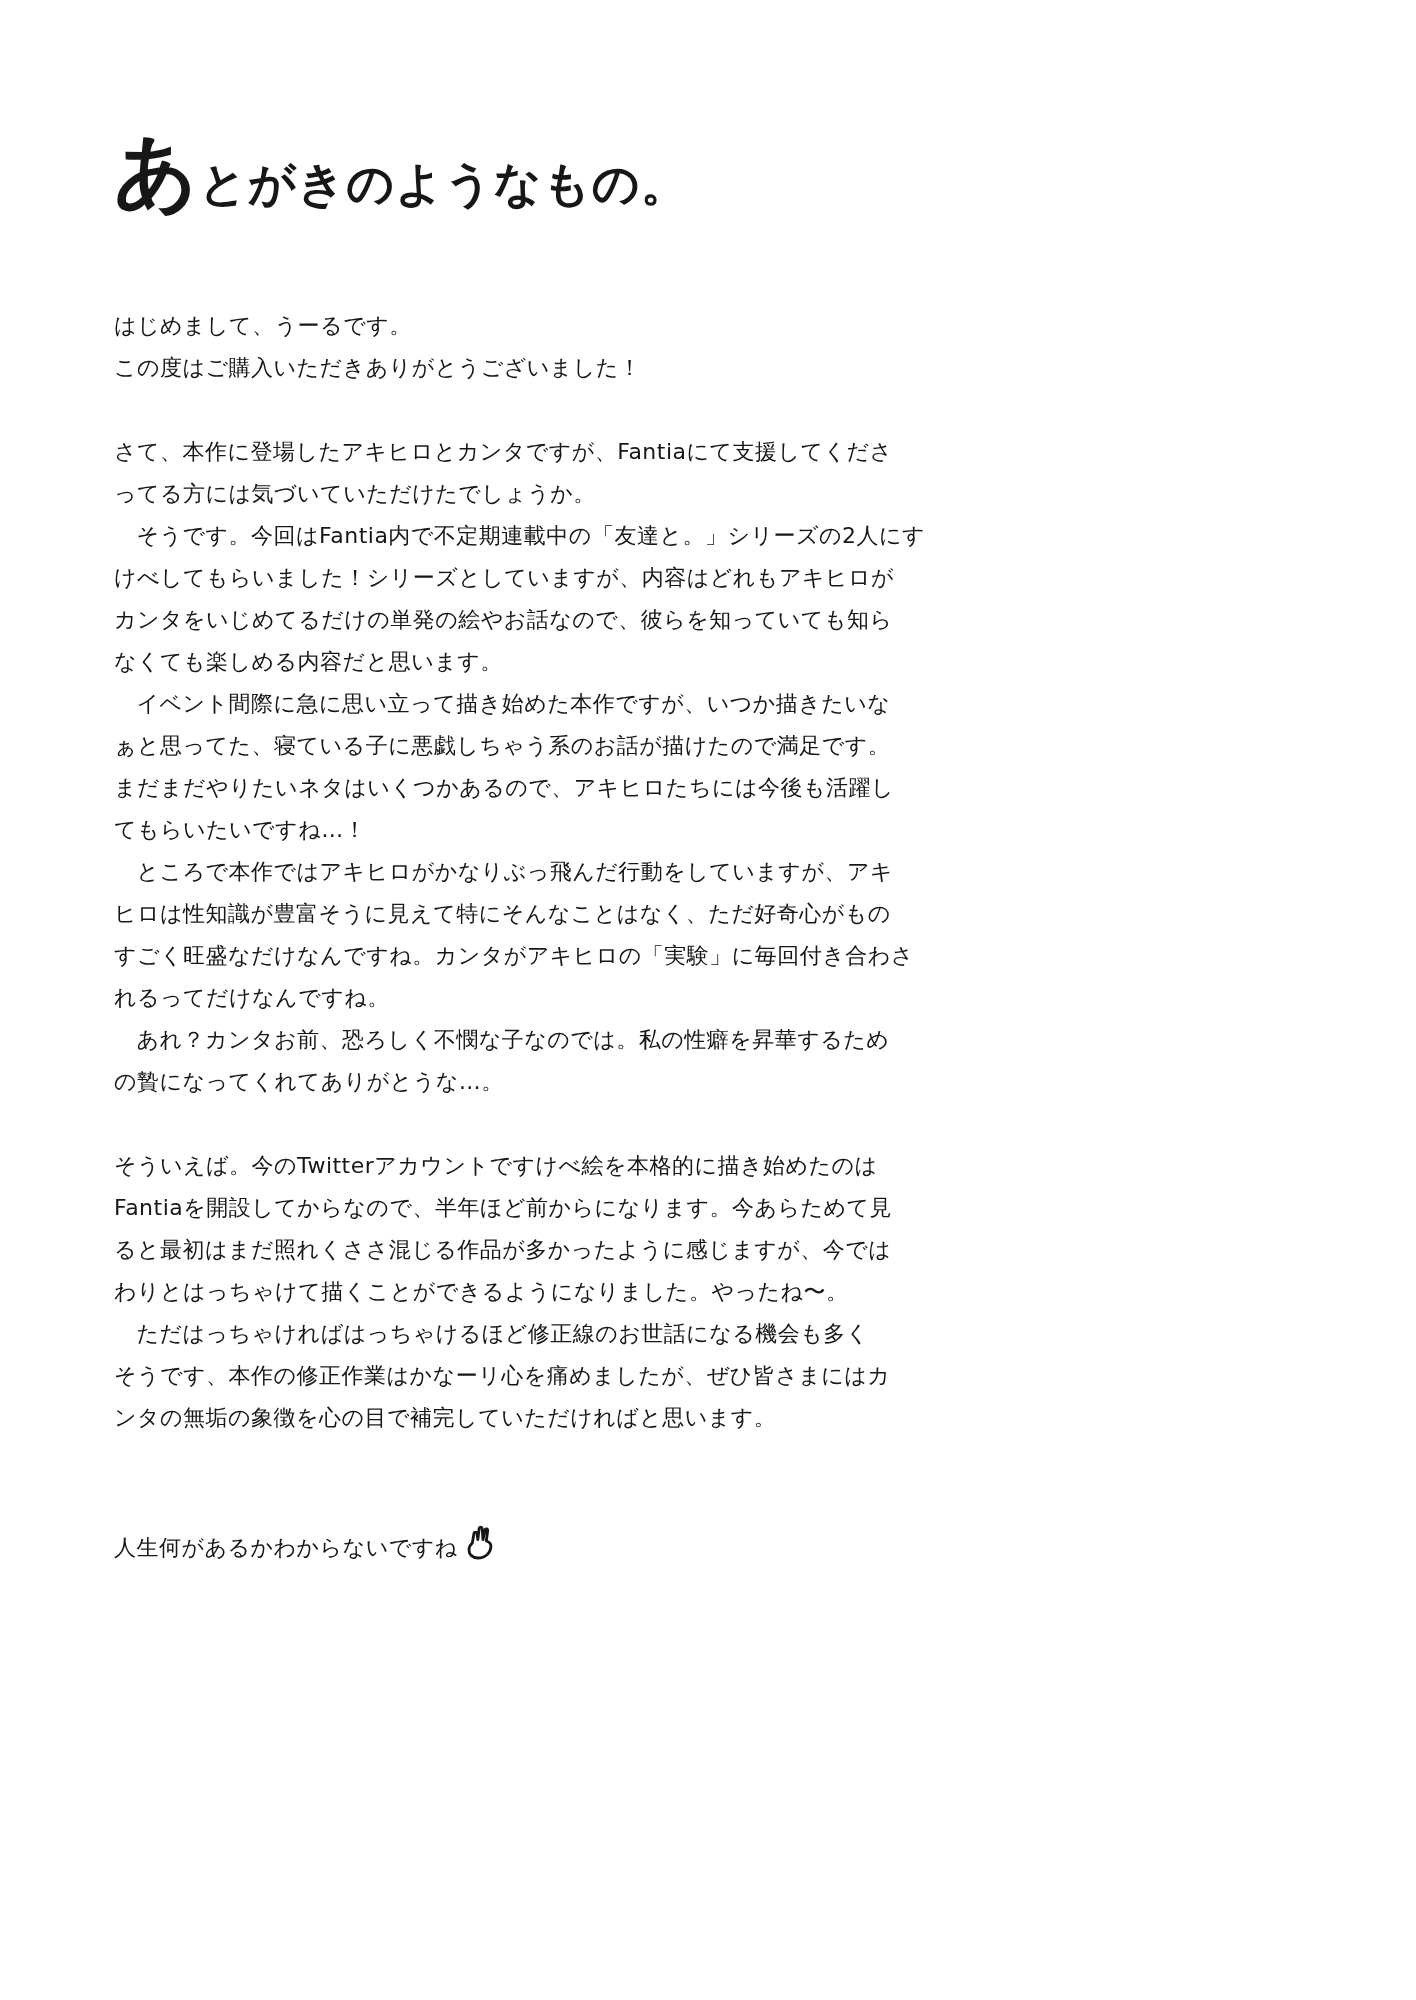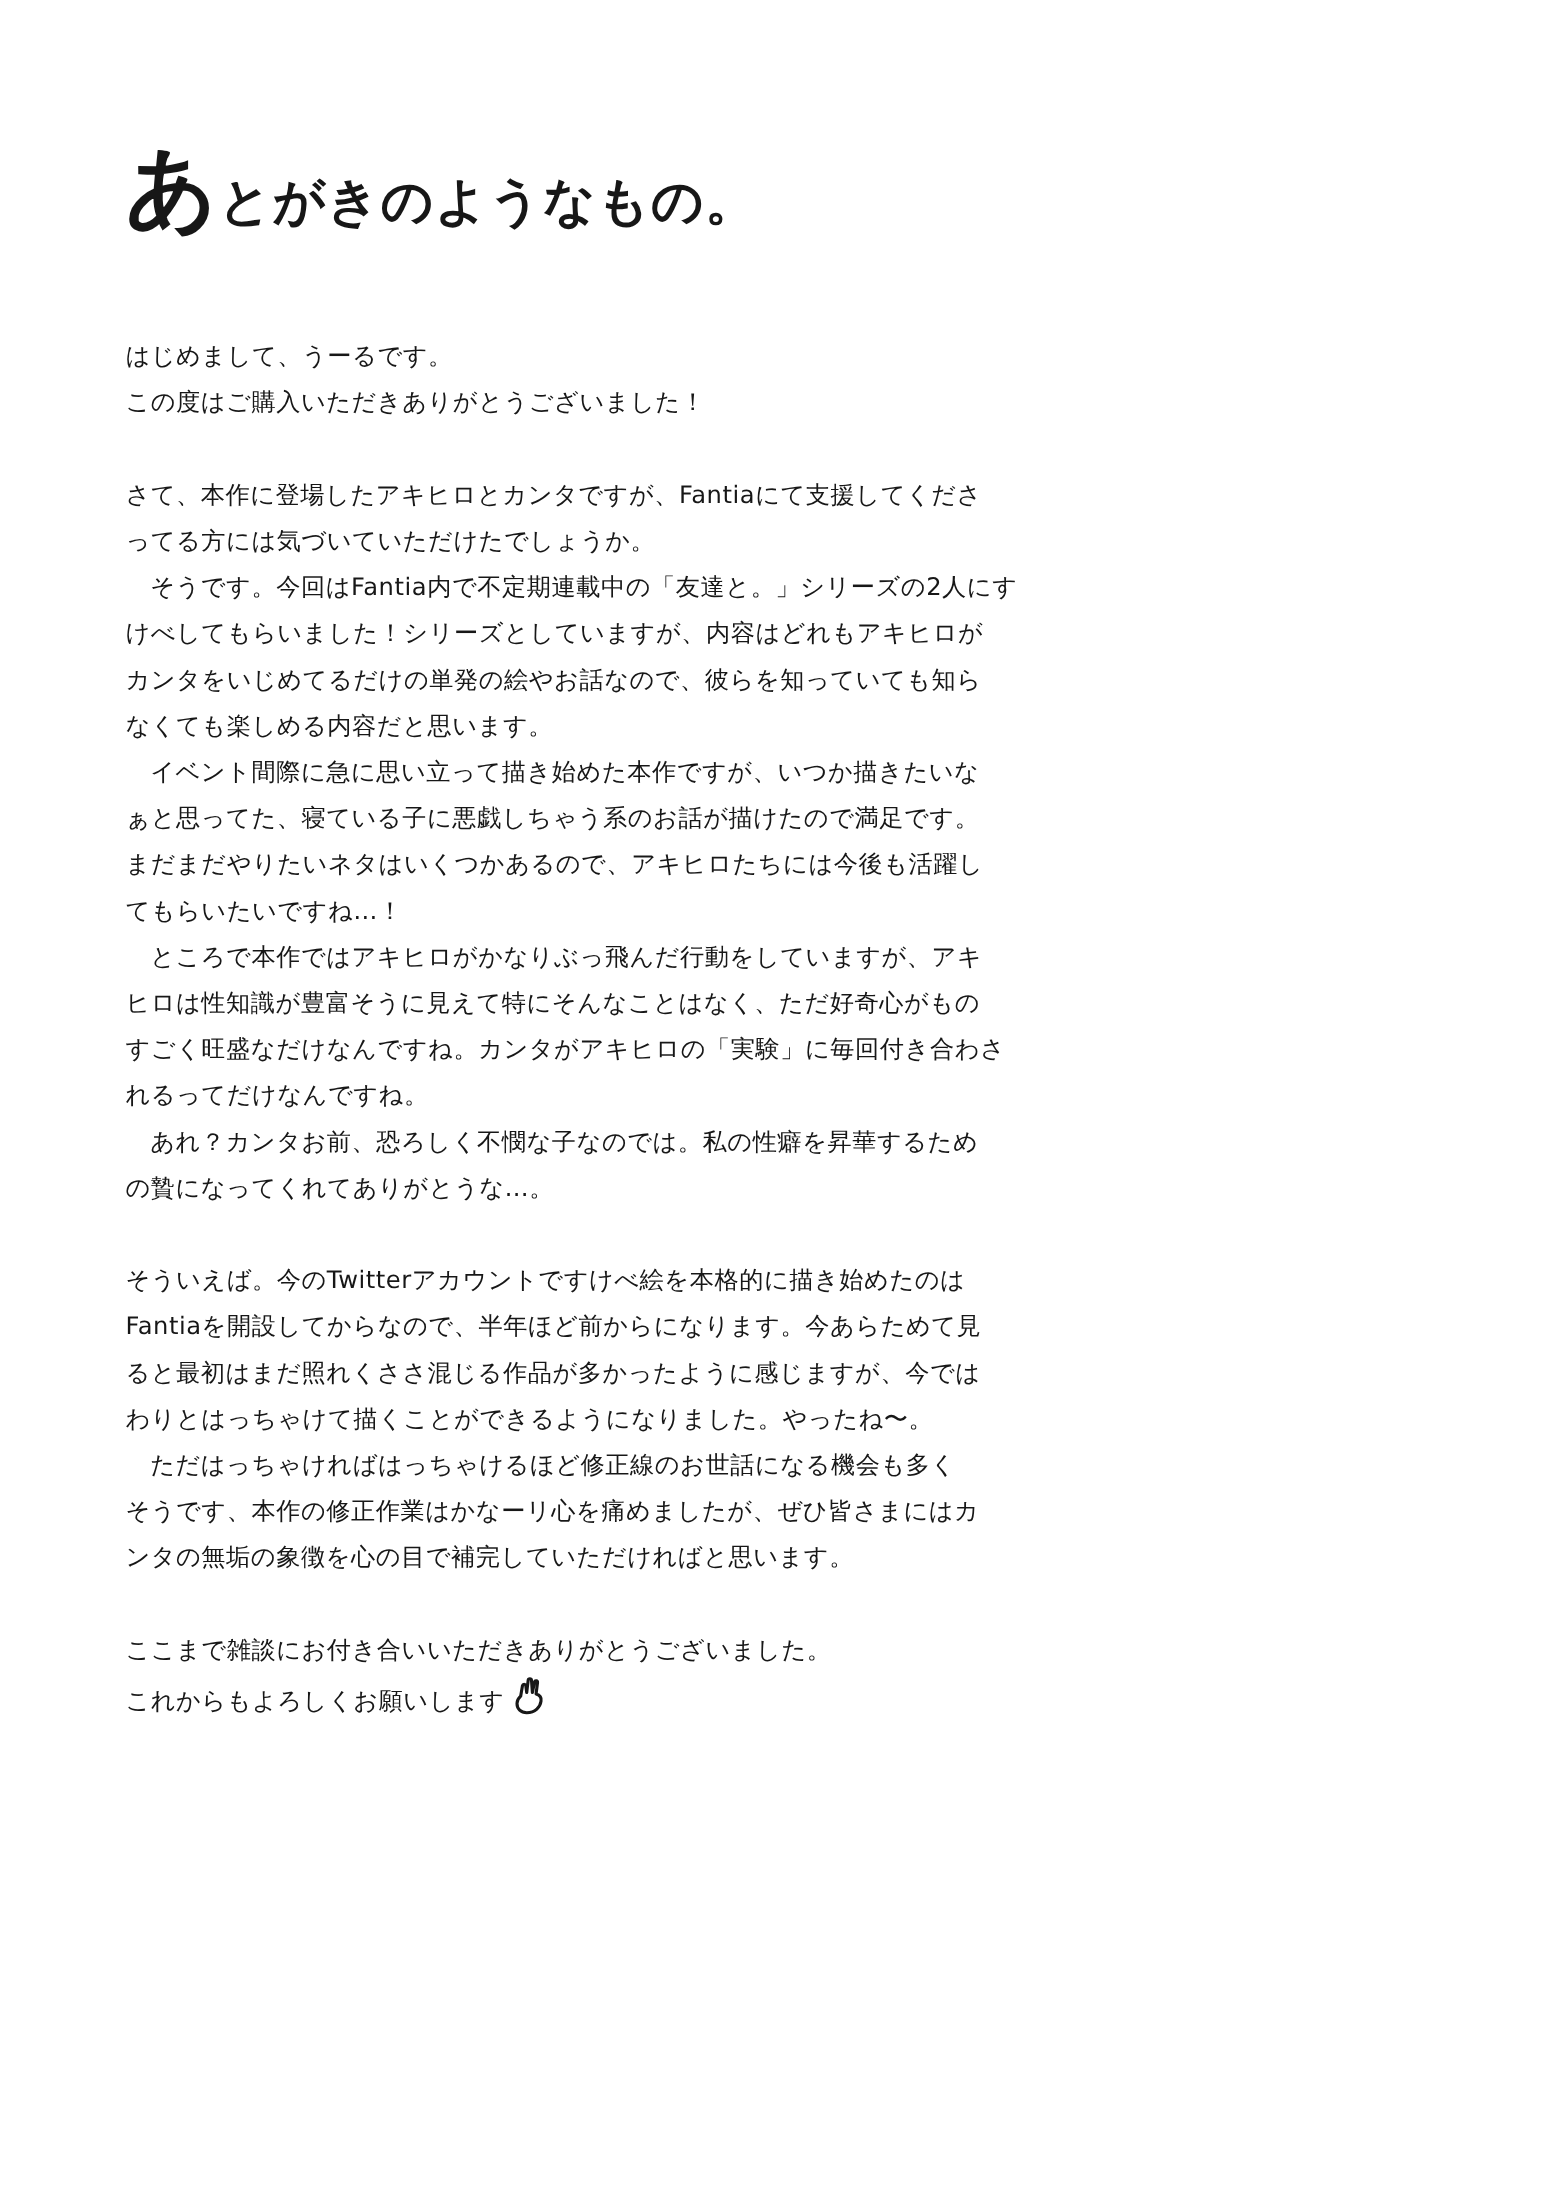--- a/index.html
+++ b/index.html
@@ -89,18 +89,18 @@
 の贄になってくれてありがとうな…。</p>
 
     <p class="para">そういえば。今のTwitterアカウントですけべ絵を本格的に描き始めたのは
 Fantiaを開設してからなので、半年ほど前からになります。今あらためて見
 ると最初はまだ照れくささ混じる作品が多かったように感じますが、今では
 わりとはっちゃけて描くことができるようになりました。やったね〜。
 　ただはっちゃければはっちゃけるほど修正線のお世話になる機会も多く
 そうです、本作の修正作業はかなーリ心を痛めましたが、ぜひ皆さまにはカ
 ンタの無垢の象徴を心の目で補完していただければと思います。</p>
 
-    <p class="para"><span class="closing-line">ここまで雑談にお付き合いいただきありがとうございました。</span><br><span class="closing-line">これからもよろしくお願いします</span><span class="hand"><svg viewBox="0 0 24 24" xmlns="http://www.w3.org/2000/svg">
+    <p class="para"><br><span class="closing-line">人生何があるかわからないですね</span><span class="hand"><svg viewBox="0 0 24 24" xmlns="http://www.w3.org/2000/svg">
             <path d="M9.5 21c-3.2 0-5.3-2.1-5.3-5 0-1.9 1-3.1 2-4l1-5.8c.2-1 1.6-1 1.8 0l.5 3.8.8-6.8c.1-1 1.7-1 1.8 0l.5 6.8 1.2-5.8c.2-1 1.8-.8 1.6.3l-.8 6.3c1.9.5 3 2 2.7 3.9-.4 3.1-3.1 6.3-7.8 6.3z" fill="none" stroke="#171717" stroke-width="1.7" stroke-linejoin="round" stroke-linecap="round"></path>
           </svg></span></p>
 
   </div>
 </div>
 
 </body></html>

